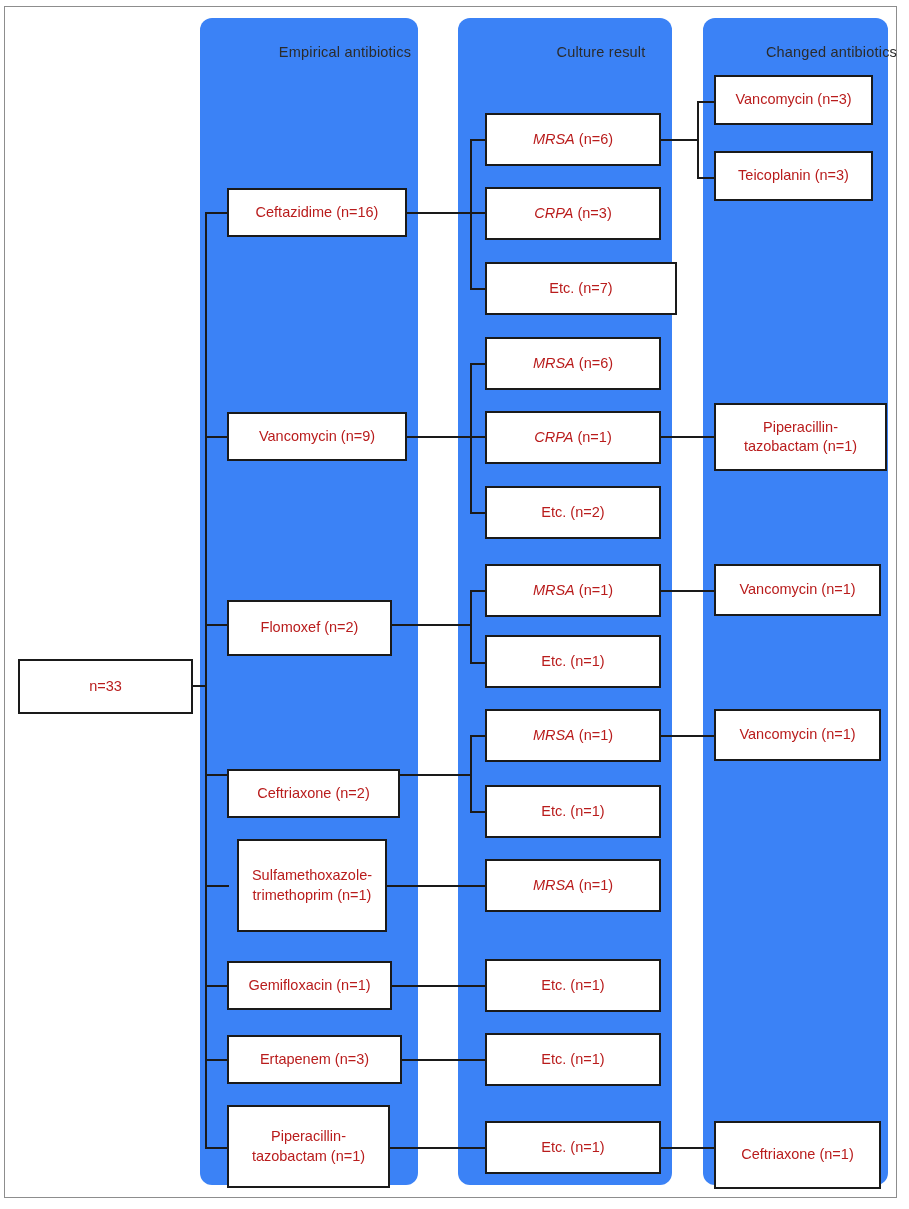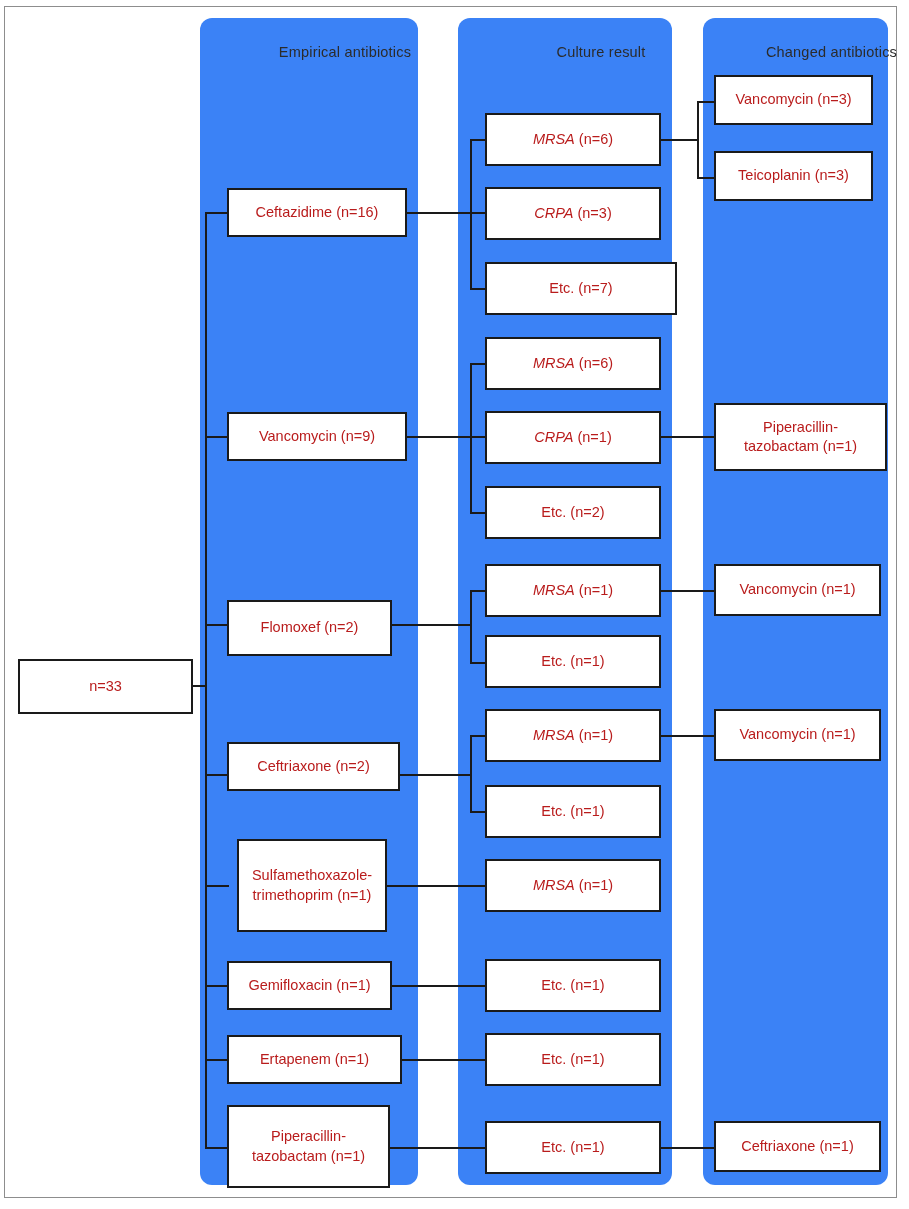--- a/index.html
+++ b/index.html
@@ -103,38 +103,38 @@
   <div class="node" style="left:227px; top:412px; width:180px; height:49px;">
     <span>Vancomycin (n=9)</span>
   </div>
   <div class="ln h" style="left:205px; top:436px; width:24px;"></div>
 
   <div class="node" style="left:227px; top:600px; width:165px; height:56px;">
     <span>Flomoxef (n=2)</span>
   </div>
   <div class="ln h" style="left:205px; top:624px; width:24px;"></div>
 
-  <div class="node" style="left:227px; top:742px; width:173px; height:49px;">
+  <div class="node" style="left:227px; top:769px; width:173px; height:49px;">
     <span>Ceftriaxone (n=2)</span>
   </div>
   <div class="ln h" style="left:205px; top:774px; width:24px;"></div>
 
   <div class="node" style="left:227px; top:839px; width:150px; height:93px; flex-direction:column;margin-left:10px;">
     <span>Sulfamethoxazole-</span>
     <span>trimethoprim (n=1)</span>
   </div>
   <div class="ln h" style="left:205px; top:885px; width:24px;"></div>
 
   <div class="node" style="left:227px; top:961px; width:165px; height:49px;">
     <span>Gemifloxacin (n=1)</span>
   </div>
   <div class="ln h" style="left:205px; top:985px; width:24px;"></div>
 
   <div class="node" style="left:227px; top:1035px; width:175px; height:49px;">
-    <span>Ertapenem (n=1)</span>
+    <span>Ertapenem (n=3)</span>
   </div>
   <div class="ln h" style="left:205px; top:1059px; width:24px;"></div>
 
   <div class="node" style="left:227px; top:1105px; width:163px; height:83px; flex-direction:column;">
     <span>Piperacillin-</span>
     <span>tazobactam (n=1)</span>
   </div>
   <div class="ln h" style="left:205px; top:1147px; width:24px;"></div>
 
   <div class="ln h" style="left:407px; top:212px; width:65px;"></div>
@@ -242,16 +242,16 @@
   <div class="node" style="left:714px; top:564px; width:167px; height:52px;">
     <span>Vancomycin (n=1)</span>
   </div>
 
   <div class="ln h" style="left:661px; top:735px; width:55px;"></div>
   <div class="node" style="left:714px; top:709px; width:167px; height:52px;">
     <span>Vancomycin (n=1)</span>
   </div>
 
   <div class="ln h" style="left:661px; top:1147px; width:55px;"></div>
-  <div class="node" style="left:714px; top:1121px; width:167px; height:51px;">
+  <div class="node" style="left:714px; top:1121px; width:167px; height:68px;">
     <span>Ceftriaxone (n=1)</span>
   </div>
 </div>
 
 </body></html>

